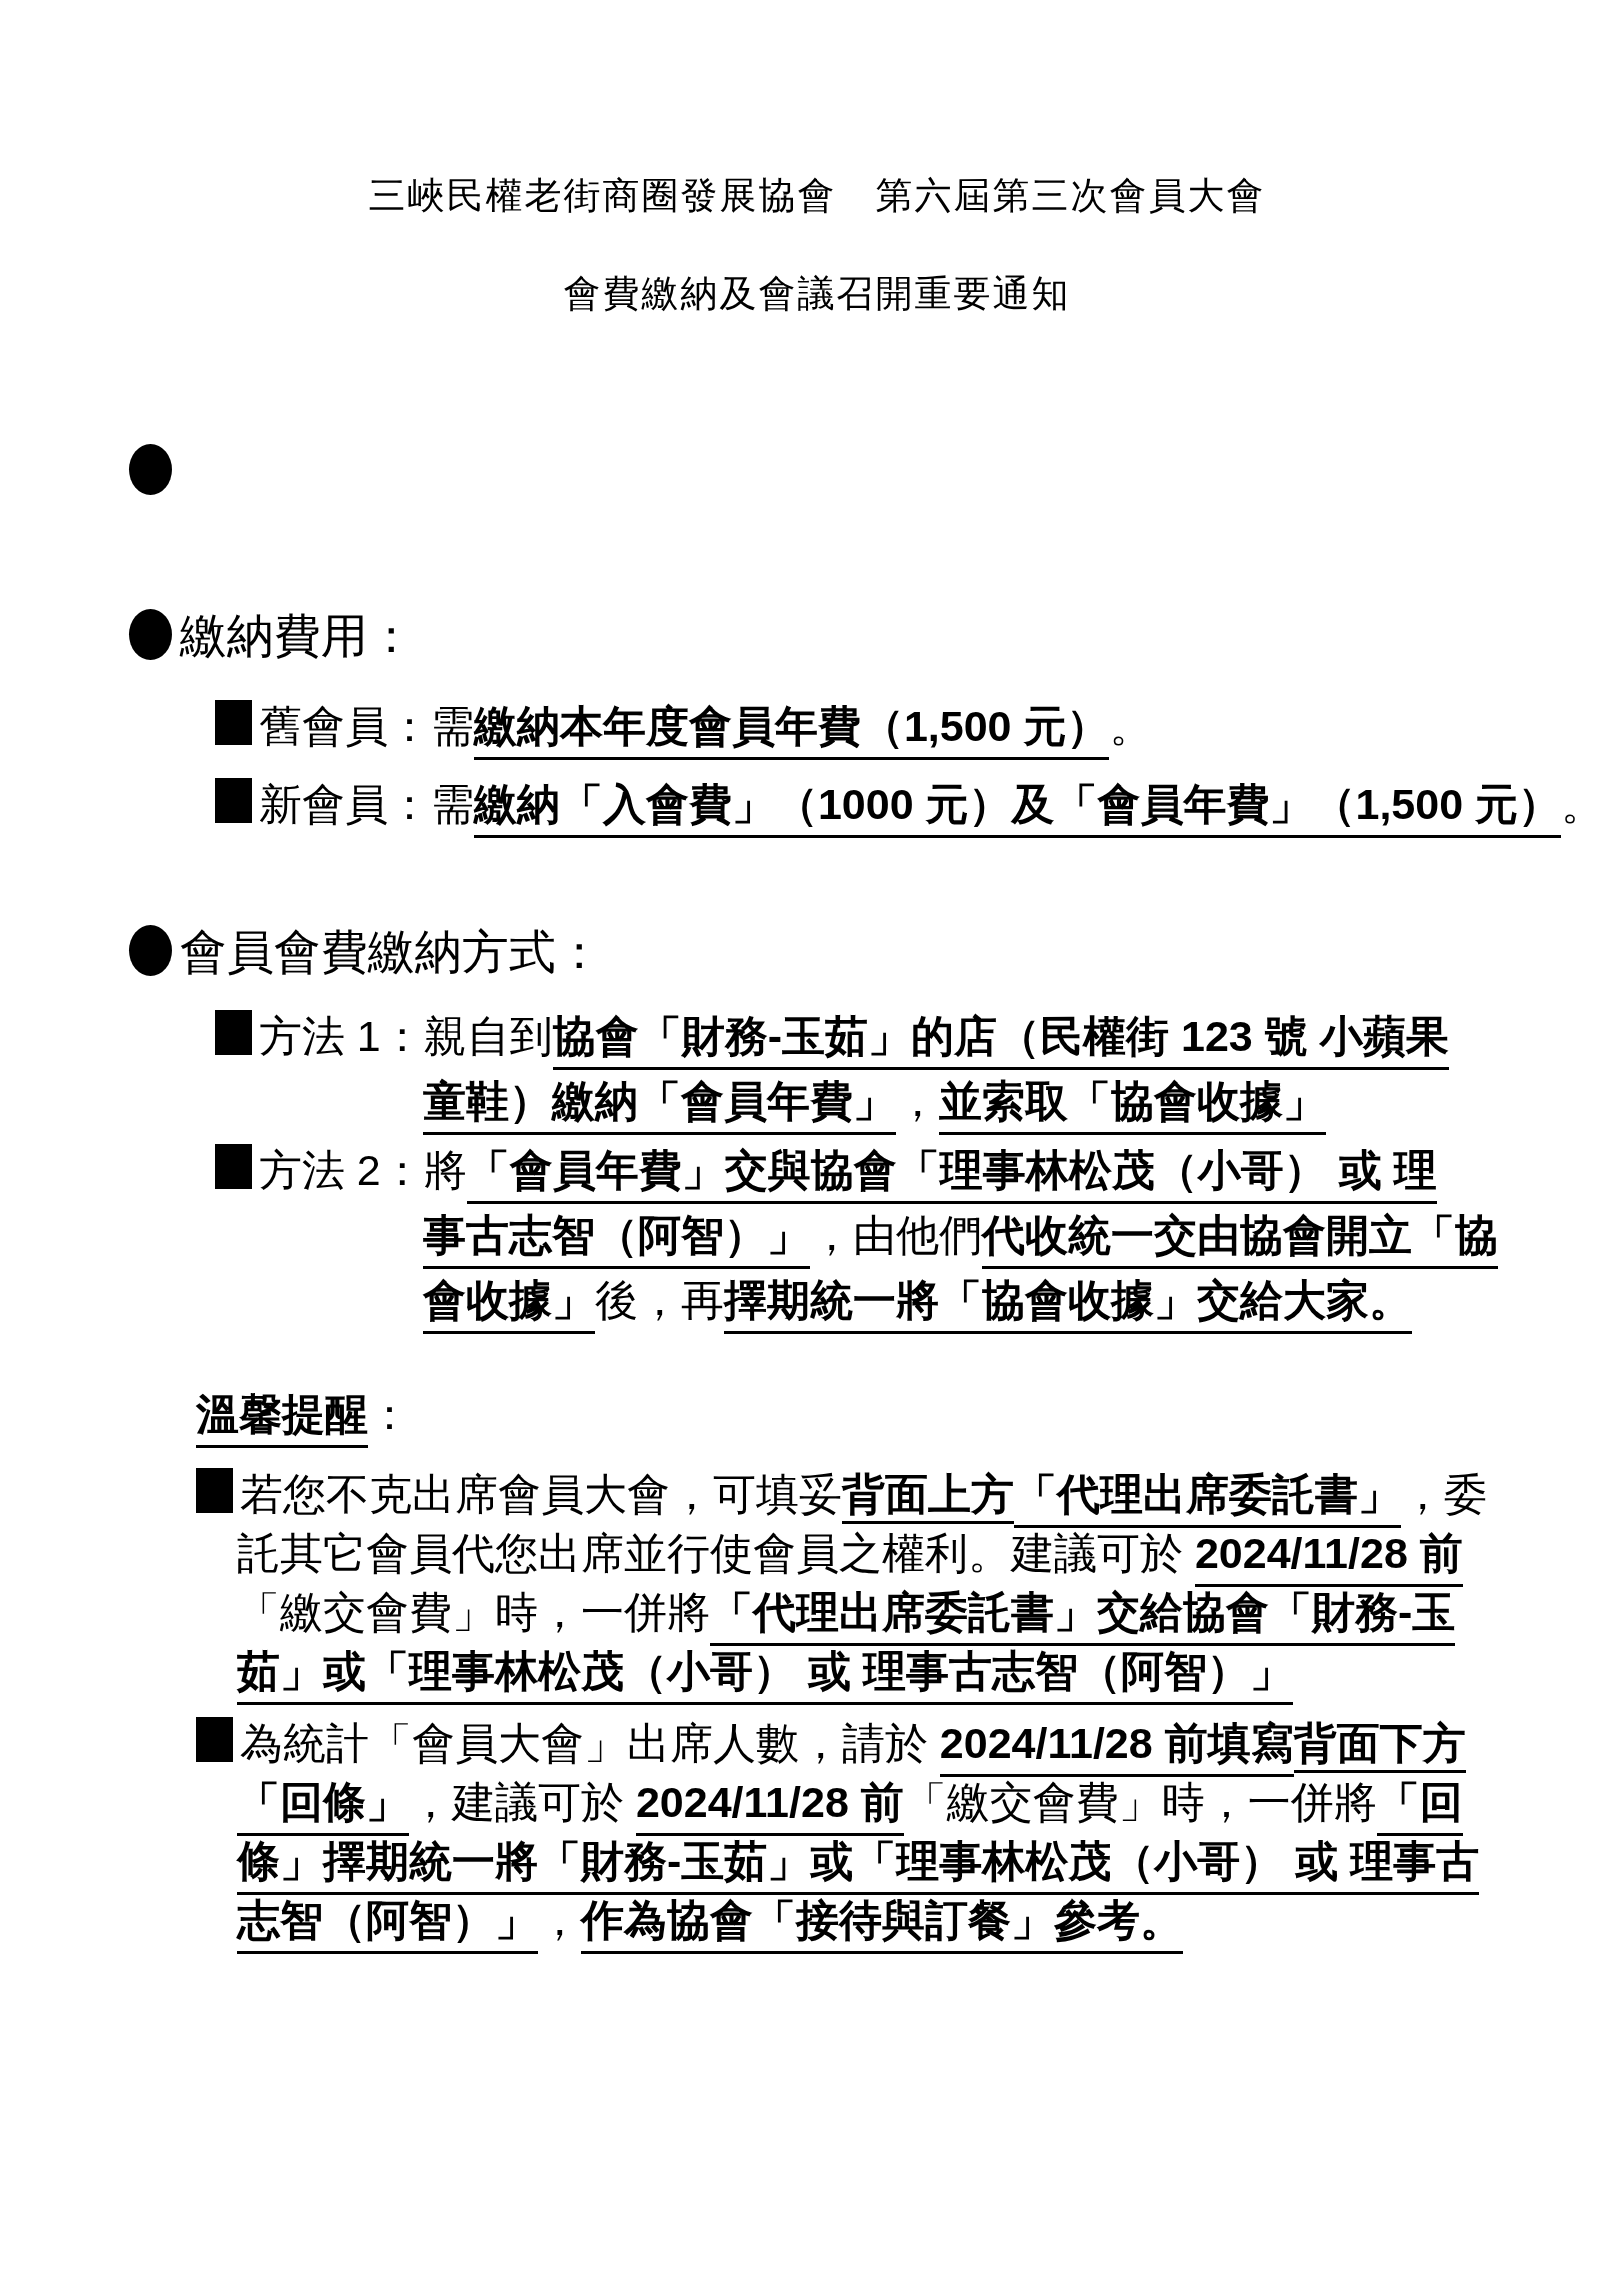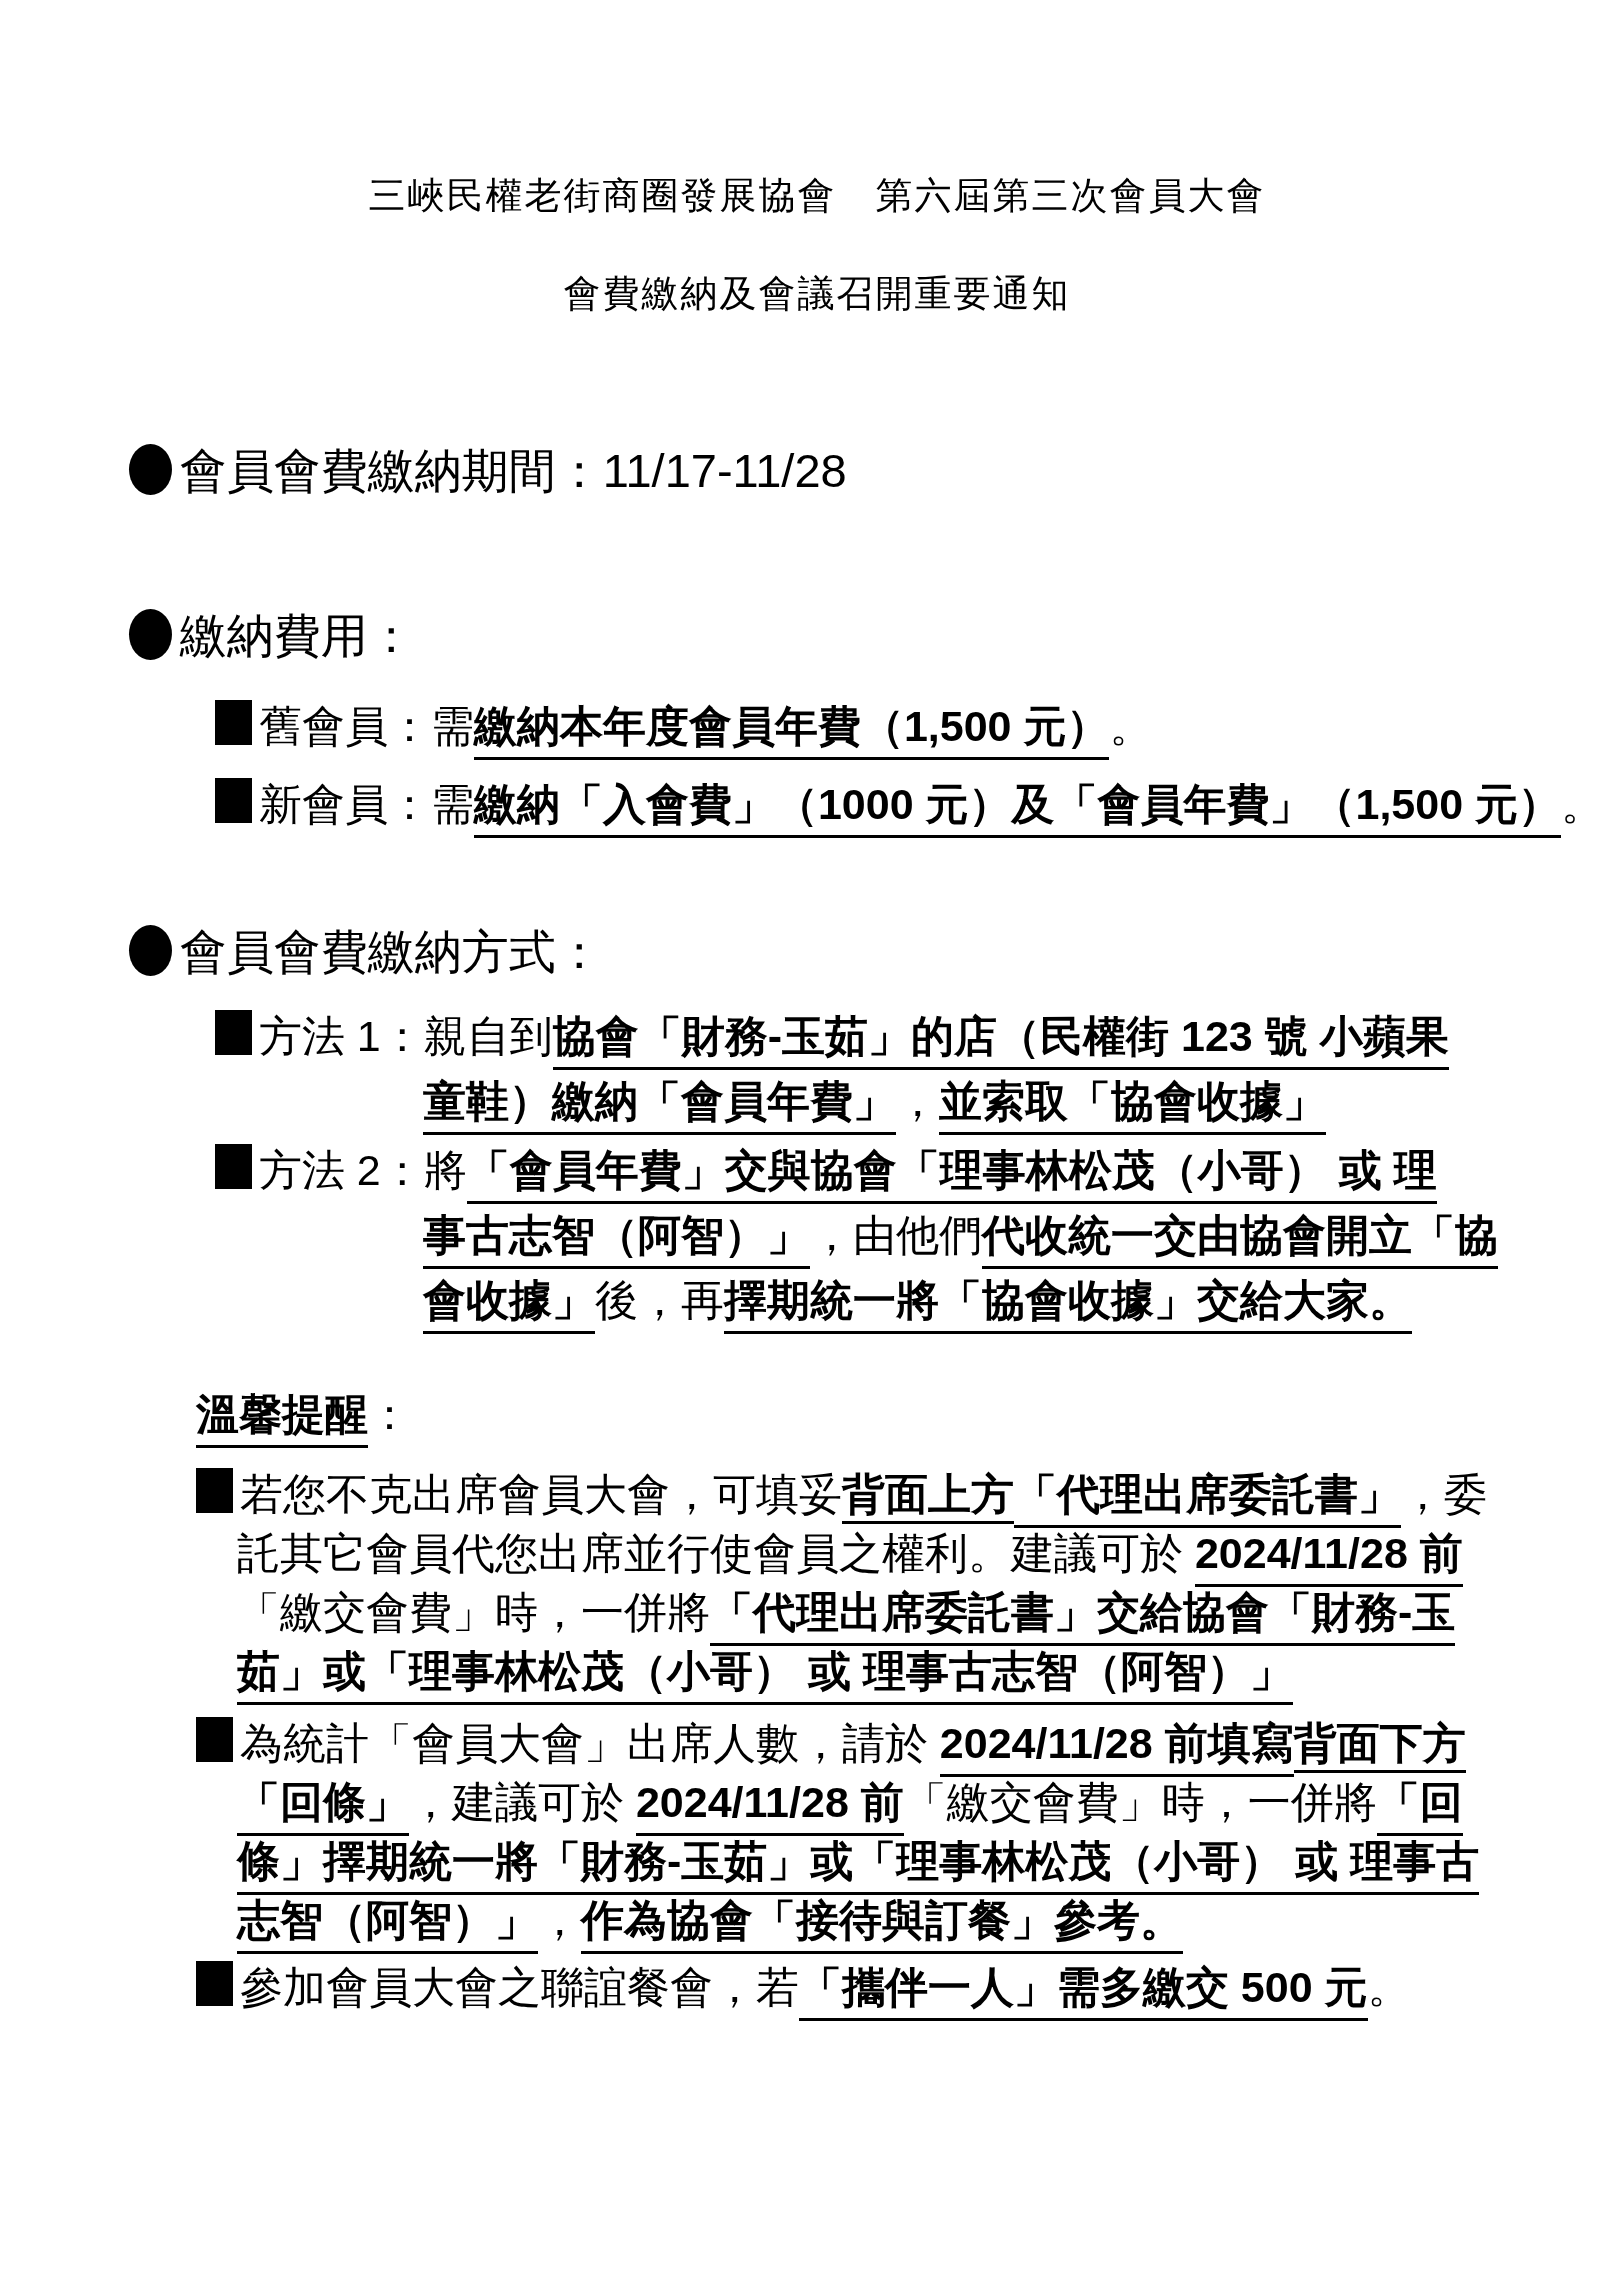--- a/index.html
+++ b/index.html
@@ -55,21 +55,21 @@
 </head>
 <body>
 
 <div class="page" data-name="document-page">
   <div class="title" data-name="document-title">
     <div class="title-line" data-name="title-line-1">三峽民權老街商圈發展協會　第六屆第三次會員大會</div>
     <div class="title-line" data-name="title-line-2">會費繳納及會議召開重要通知</div>
   </div>
   <div data-name="document-blocks">
       <div class="block h1" data-name="payment-period-heading">
-        <div class="line" data-name="text-line"><span class="mk mk-dot" data-name="bullet-dot-icon"></span><span class="seg" data-name="text-segment">會員會費繳納期間：11/17-11/28</span></div>
+        <div class="line" data-name="text-line"><span class="mk mk-dot" data-name="bullet-dot-icon"></span></div>
       </div>
       <div class="block h1" data-name="payment-fee-heading">
         <div class="line" data-name="text-line"><span class="mk mk-dot" data-name="bullet-dot-icon"></span><span class="seg" data-name="text-segment">繳納費用：</span></div>
       </div>
       <div class="block sub" data-name="old-member-item">
         <div class="line" data-name="text-line"><span class="mk mk-sq" data-name="bullet-square-icon"></span><span class="seg" data-name="text-segment">舊會員：需</span><span class="seg seg-u" data-name="underlined-text">繳納本年度會員年費（1,500 元）</span><span class="seg" data-name="text-segment">。</span></div>
       </div>
       <div class="block sub" data-name="new-member-item">
         <div class="line" data-name="text-line"><span class="mk mk-sq" data-name="bullet-square-icon"></span><span class="seg" data-name="text-segment">新會員：需</span><span class="seg seg-u" data-name="underlined-text">繳納「入會費」（1000 元）及「會員年費」（1,500 元）</span><span class="seg" data-name="text-segment">。</span></div>
       </div>
@@ -93,18 +93,15 @@
         <div class="line" data-name="text-line"><span class="seg" data-name="text-segment">託其它會員代您出席並行使會員之權利。建議可於 </span><span class="seg seg-u" data-name="underlined-text">2024/11/28 前</span></div>
         <div class="line" data-name="text-line"><span class="seg" data-name="text-segment">「繳交會費」時，一併將</span><span class="seg seg-u" data-name="underlined-text">「代理出席委託書」交給協會「財務-玉</span></div>
         <div class="line" data-name="text-line"><span class="seg seg-u" data-name="underlined-text">茹」或「理事林松茂（小哥） 或 理事古志智（阿智）」</span></div>
       </div>
       <div class="block note" data-name="reminder-reply-item">
         <div class="line" data-name="text-line"><span class="mk mk-sq" data-name="bullet-square-icon"></span><span class="seg" data-name="text-segment">為統計「會員大會」出席人數，請於 </span><span class="seg seg-u" data-name="underlined-text">2024/11/28 前填寫</span><span class="seg seg-bu" data-name="bold-underlined-text">背面下方</span></div>
         <div class="line" data-name="text-line"><span class="seg seg-u" data-name="underlined-text">「回條」</span><span class="seg" data-name="text-segment">，建議可於 </span><span class="seg seg-u" data-name="underlined-text">2024/11/28 前</span><span class="seg" data-name="text-segment">「繳交會費」時，一併將</span><span class="seg seg-u" data-name="underlined-text">「回</span></div>
         <div class="line" data-name="text-line"><span class="seg seg-u" data-name="underlined-text">條」擇期統一將「財務-玉茹」或「理事林松茂（小哥） 或 理事古</span></div>
         <div class="line" data-name="text-line"><span class="seg seg-u" data-name="underlined-text">志智（阿智）」</span><span class="seg" data-name="text-segment">，</span><span class="seg seg-u" data-name="underlined-text">作為協會「接待與訂餐」參考。</span></div>
       </div>
-      <div class="block note" data-name="reminder-companion-item">
-        <div class="line" data-name="text-line"><span class="mk mk-sq" data-name="bullet-square-icon"></span><span class="seg" data-name="text-segment">參加會員大會之聯誼餐會，若</span><span class="seg seg-u" data-name="underlined-text">「攜伴一人」需多繳交 500 元</span><span class="seg" data-name="text-segment">。</span></div>
-      </div>
     </div>
 </div>
 
 
 </body></html>

